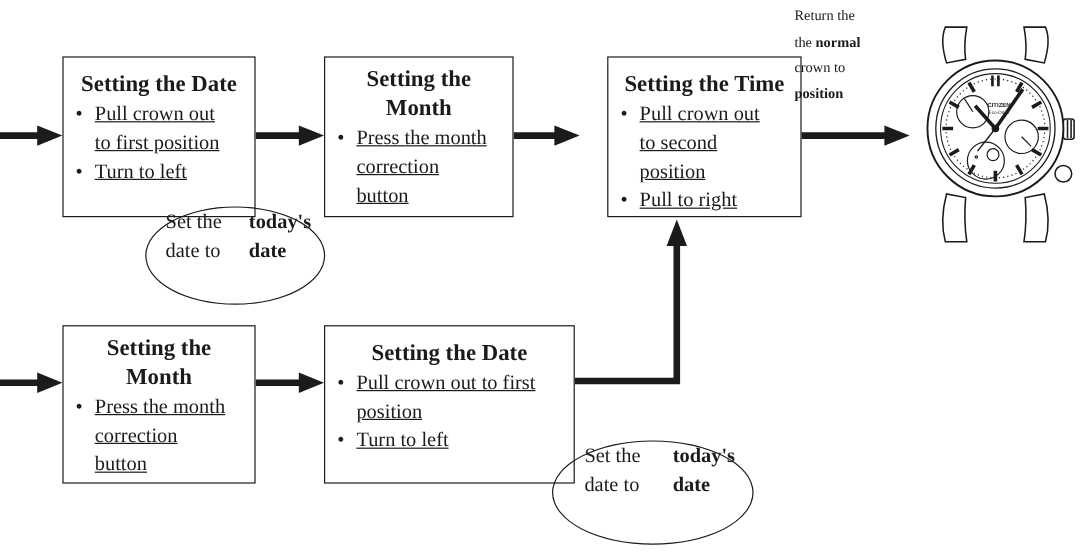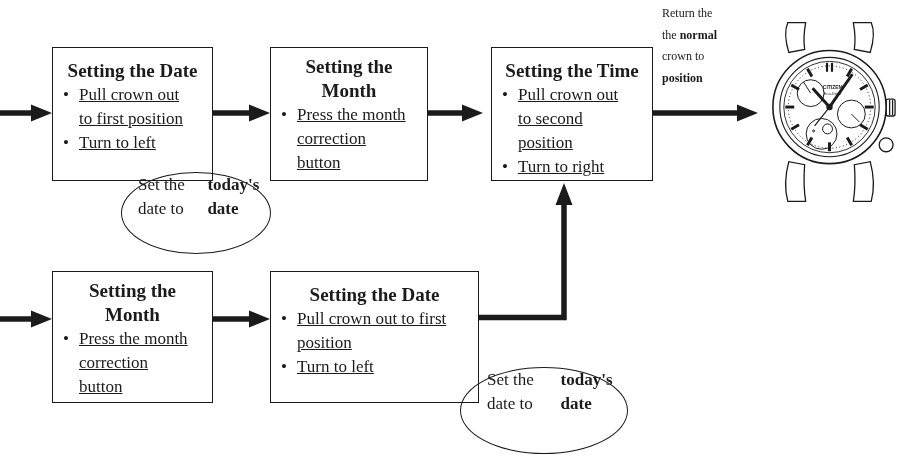--- a/index.html
+++ b/index.html
@@ -15,21 +15,21 @@
     position:absolute;box-sizing:border-box;background:#fff;
     border:1.6px solid #1b1b1b;z-index:2;font-size:17px;line-height:24px;
   }
   .fbox .title{font-weight:bold;text-align:center;font-size:19px;line-height:24px;}
   .fbox ul{list-style:none;margin:0;padding:0 0 0 5px;}
   .fbox li{position:relative;padding-left:21px;}
   .fbox li::before{content:"\2022";position:absolute;left:5px;top:0;}
   .fbox li span{display:block;text-decoration:underline;}
   #box-t1{left:52px;top:47px;width:161px;height:134px;padding-top:11px;}
   #box-t2{left:270px;top:47px;width:158px;height:134px;padding-top:7px;}
-  #box-t3{left:491px;top:47px;width:162px;height:134px;padding-top:11px;}
+  #box-t3{left:506px;top:47px;width:162px;height:134px;padding-top:11px;}
   #box-b1{left:52px;top:271px;width:161px;height:132px;padding-top:7px;}
   #box-b2{left:270px;top:271px;width:209px;height:132px;padding-top:11px;}
   
   .callout{
     position:absolute;box-sizing:border-box;border:1.4px solid #1b1b1b;
     border-radius:50%;background:transparent;z-index:3;
     display:flex;flex-direction:row;justify-content:center;
     font-size:17px;line-height:24px;
   }
   .callout .b{font-weight:bold;}
@@ -100,21 +100,21 @@
 
   <div class="fbox" id="box-t3">
     <div class="title">Setting the Time</div>
     <ul>
       <li>
         <span>Pull crown out</span>
         <span>to second</span>
         <span>position</span>
       </li>
       <li>
-        <span>Turn to right</span>
+        <span>Pull to right</span>
       </li>
     </ul>
   </div>
 
   <div class="fbox" id="box-b1">
     <div class="title">Setting the</div>
     <div class="title">Month</div>
     <ul>
       <li>
         <span>Press the month</span>

